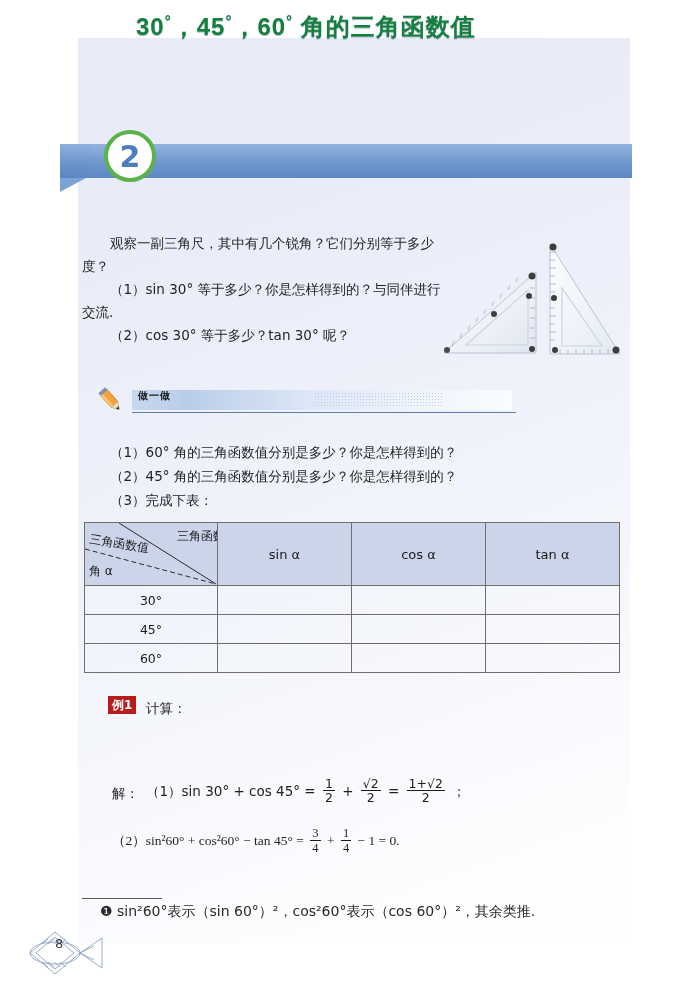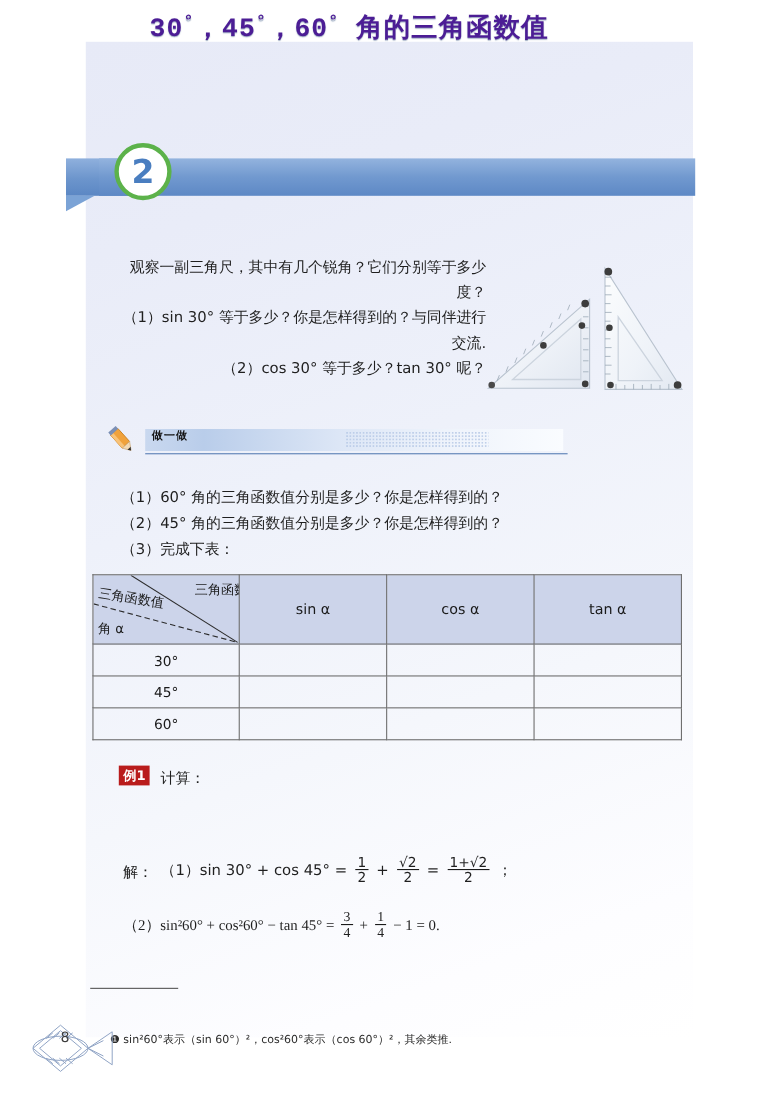--- a/index.html
+++ b/index.html
@@ -58,24 +58,24 @@
     width: 542px;
     height: 34px;
     background: linear-gradient(180deg, #93b3de 0%, #7199cf 50%, #5d88c5 100%);
   }
   .banner-title {
     position: absolute;
     left: 136px;
     top: 6px;
     height: 32px;
     line-height: 30px;
-    font-family: Liberation Mono, monospace;
+    font-family: Liberation Sans, sans-serif;
     font-size: 24px;
     font-weight: bold;
-    color: #4c1d95;
+    color: #15803d;
     letter-spacing: 1px;
     white-space: nowrap;
     text-shadow: 0 1px 1px rgba(40,70,120,.45);
   }
   .banner-title .deg { font-size: 15px; vertical-align: super; }
 
   .chapter-badge {
     position: absolute;
     left: 104px;
     top: 130px;
@@ -99,21 +99,21 @@
     position: absolute;
     font-family: "DejaVu Sans", "Liberation Sans", sans-serif;
     font-size: 13.5px;
     line-height: 23px;
     color: #1f1f1f;
     white-space: nowrap;
   }
 
   .intro { left: 82px; top: 232px; width: 360px; white-space: normal; text-indent: 0; }
   .intro p { margin: 0; }
-  .intro .ind { text-indent: 28px; text-align: right; }
+  .intro .ind { text-indent: 28px; }
 
   
   .rulers { position: absolute; left: 440px; top: 228px; width: 190px; height: 145px; }
 
   
   .act-head { position: absolute; left: 96px; top: 388px; width: 420px; height: 30px; }
   .act-bar {
     position: absolute; left: 36px; top: 2px; width: 380px; height: 20px;
     background: linear-gradient(90deg, #c9d8ef 0%, #b9cdea 14%, #dce6f6 46%, #eef3fb 72%, #fafcff 100%);
   }
@@ -178,23 +178,23 @@
 
   
   .frac { display: inline-block; vertical-align: middle; text-align: center; margin: 0 3px; position: relative; top: -1px; }
   .frac .num { display: block; font-size: 12.5px; line-height: 13px; padding: 0 2px; }
   .frac .den { display: block; font-size: 12.5px; line-height: 14px; border-top: 1.1px solid #1a1a1a; padding: 0 2px; }
   .rad { white-space: nowrap; }
 
   
   .fn-rule { position: absolute; left: 82px; top: 898px; width: 80px; height: 1px; background: #555; }
   .fn-text {
-    position: absolute; left: 100px; top: 938px;
-    font-family: "DejaVu Sans", "Liberation Sans", sans-serif;
-    font-size: 10px; color: #2a2a2a; white-space: nowrap;
+    position: absolute; left: 100px; top: 903px;
+    font-family: "DejaVu Sans", "Liberation Sans", sans-serif;
+    font-size: 14px; color: #2a2a2a; white-space: nowrap;
   }
 
   
   .page-orn { position: absolute; left: 22px; top: 922px; width: 108px; height: 62px; }
   .page-num {
     position: absolute; left: 55px; top: 936px;
     font-family: "DejaVu Sans", "Liberation Sans", sans-serif;
     font-size: 13px; color: #3c3c3c;
   }
 </style>

